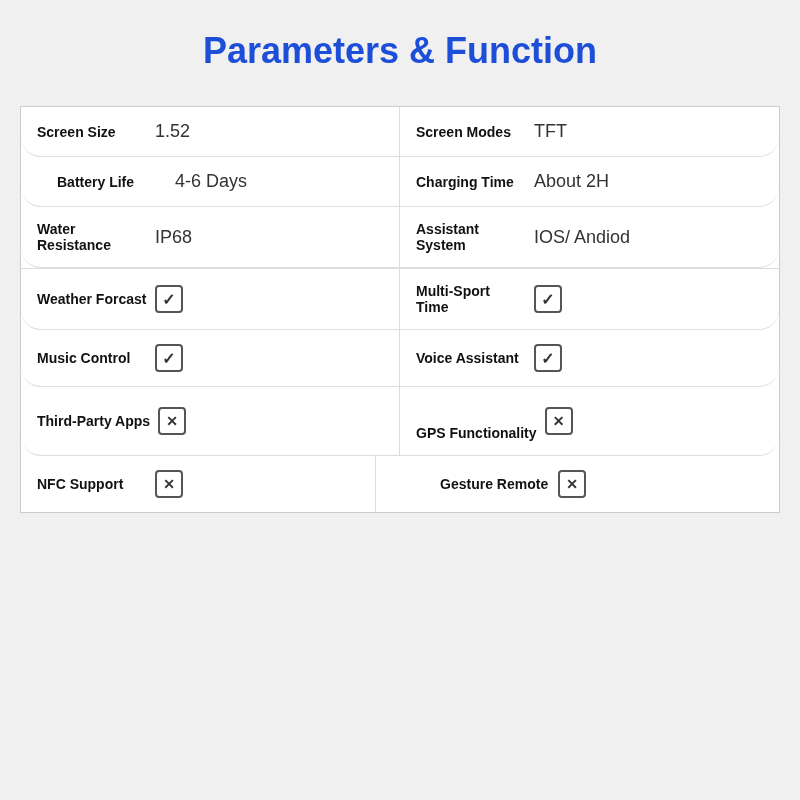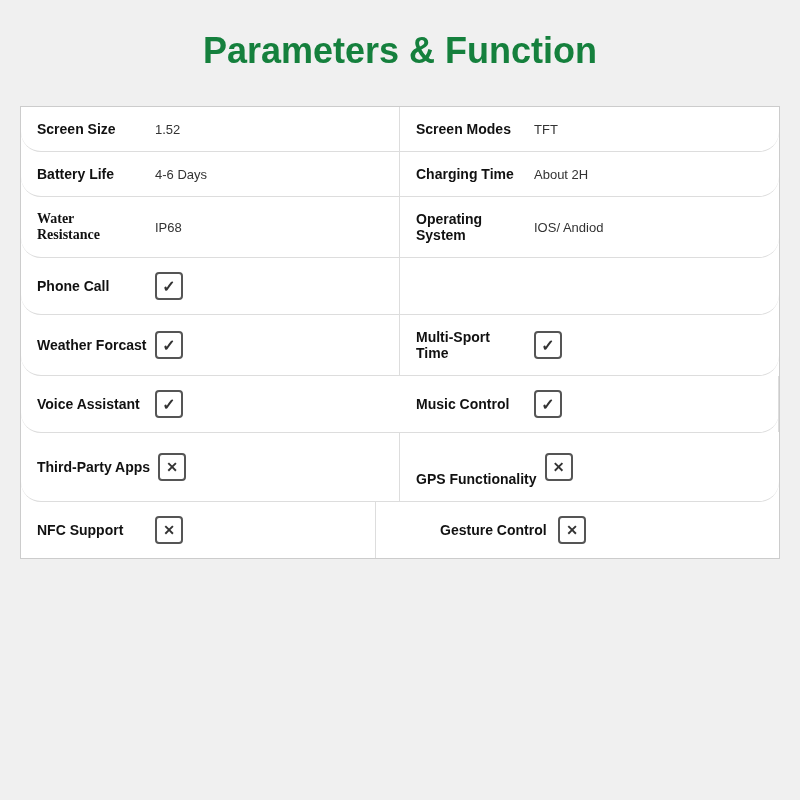--- a/index.html
+++ b/index.html
@@ -10,21 +10,21 @@
       height: 800px;
       display: flex;
       flex-direction: column;
       align-items: center;
       justify-content: flex-start;
       padding: 20px;
     }
     .page-title {
       font-size: 36px;
       font-weight: 900;
-      color: #15803d;
+      color: #1d4ed8;
       text-align: left;
       margin-bottom: 24px;
       padding: 10px 0;
     }
     .table-container {
       width: 100%;
       background: #fff;
       border: 1px solid #ccc;
     }
     .table-row {
@@ -45,21 +45,21 @@
     .cell-left {
       border-right: 1px solid #ddd;
     }
     .cell-label {
       font-weight: 700;
       font-size: 14px;
       color: #111;
       min-width: 110px;
     }
     .cell-value {
-      font-size: 13px;
+      font-size: 18px;
       color: #333;
       margin-left: 8px;
     }
     .check-icon {
       display: inline-block;
       width: 28px;
       height: 28px;
       border: 2px solid #555;
       border-radius: 4px;
       position: relative;
@@ -108,80 +108,76 @@
         <span class="cell-label" style="white-space: pre-line;">Screen Size</span>
         <span class="cell-value">1.52</span>
       </div>
       <div class="cell">
         <span class="cell-label" style="white-space: pre-line;">Screen Modes</span>
         <span class="cell-value">TFT</span>
       </div>
     </div>
     <div class="table-row">
       <div class="cell cell-left">
-        <span class="cell-label" style="white-space: pre-line;">Battery Life</span>
+        <span class="cell-label" style="white-space: pre-line; margin-left: 20px;">Battery Life</span>
         <span class="cell-value">4-6 Days</span>
       </div>
       <div class="cell">
         <span class="cell-label" style="white-space: pre-line;">Charging Time</span>
         <span class="cell-value">About 2H</span>
       </div>
     </div>
     <div class="table-row">
       <div class="cell cell-left">
-        <span class="cell-label" style="white-space: pre-line; font-family: Liberation Serif, serif;">Water
+        <span class="cell-label" style="white-space: pre-line;">Water
 Resistance</span>
         <span class="cell-value">IP68</span>
       </div>
       <div class="cell">
-        <span class="cell-label" style="white-space: pre-line;">Operating
+        <span class="cell-label" style="white-space: pre-line;">Assistant
 System</span>
         <span class="cell-value">IOS/ Andiod</span>
       </div>
     </div>
     <div class="table-row">
-      <div class="cell cell-left">
-        <span class="cell-label" style="white-space: pre-line;">Phone Call</span>
-        <span class="check-icon"></span>
-      </div>
     </div>
     <div class="table-row">
       <div class="cell cell-left">
         <span class="cell-label" style="white-space: pre-line;">Weather Forcast</span>
         <span class="check-icon"></span>
       </div>
       <div class="cell">
         <span class="cell-label" style="white-space: pre-line;">Multi-Sport
 Time</span>
         <span class="check-icon"></span>
       </div>
     </div>
     <div class="table-row">
+      <div class="cell cell-left">
+        <span class="cell-label" style="white-space: pre-line;">Music Control</span>
+        <span class="check-icon"></span>
+      </div>
       <div class="cell">
         <span class="cell-label" style="white-space: pre-line;">Voice Assistant</span>
-        <span class="check-icon"></span>
-      </div>
-      <div class="cell cell-left">
-        <span class="cell-label" style="white-space: pre-line;">Music Control</span>
         <span class="check-icon"></span>
       </div>
     </div>
     <div class="table-row">
       <div class="cell cell-left">
         <span class="cell-label" style="white-space: pre-line; text-align: right;">Third-Party Apps</span>
         <span class="cross-icon"></span>
       </div>
       <div class="cell">
         <span class="cell-label" style="white-space: pre-line; margin-top: 24px;">GPS Functionality</span>
         <span class="cross-icon"></span>
       </div>
     </div>
     <div class="table-row">
       <div class="cell cell-left">
         <span class="cell-label" style="white-space: pre-line;">NFC Support</span>
         <span class="cross-icon"></span>
       </div>
       <div class="cell">
-        <span class="cell-label" style="white-space: pre-line;">Gesture Control</span>
+        <span class="cell-label" style="white-space: pre-line;">Gesture Remote</span>
         <span class="cross-icon"></span>
       </div>
     </div>
   </div>
 
 </body></html>

